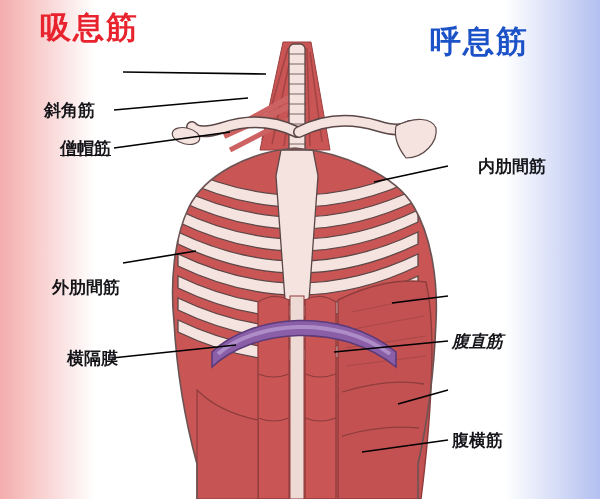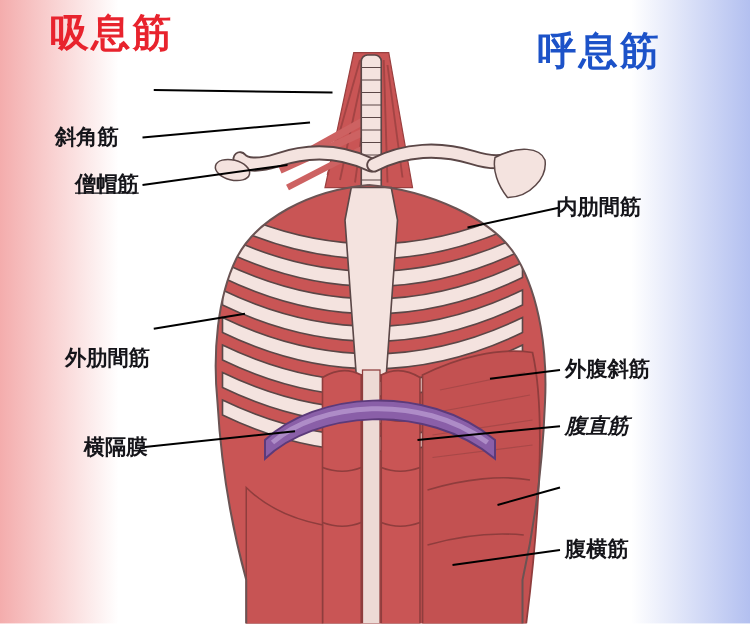--- a/index.html
+++ b/index.html
@@ -138,18 +138,17 @@
   </svg>
 
   <div class="title t-left">吸息筋</div>
   <div class="title t-right">呼息筋</div>
 
   <div class="lbl" style="left:44px;top:100px;">斜角筋</div>
   <div class="lbl" style="left:60px;top:138px;text-decoration:underline;">僧帽筋</div>
   <div class="lbl" style="left:52px;top:253px;margin-top:24px;">外肋間筋</div>
   <div class="lbl" style="left:67px;top:348px;">横隔膜</div>
 
-  <div class="lbl" style="left:445px;top:156px;">内肋間筋</div>
-  <div class="lbl" style="left:452px;top:286px;">外腹斜筋</div>
+  <div class="lbl" style="left:478px;top:156px;">内肋間筋</div>
   <div class="lbl" style="left:452px;top:331px;font-style:italic;">腹直筋</div>
   <div class="lbl" style="left:452px;top:430px;">腹横筋</div>
 
 </div>
 
 </body></html>

